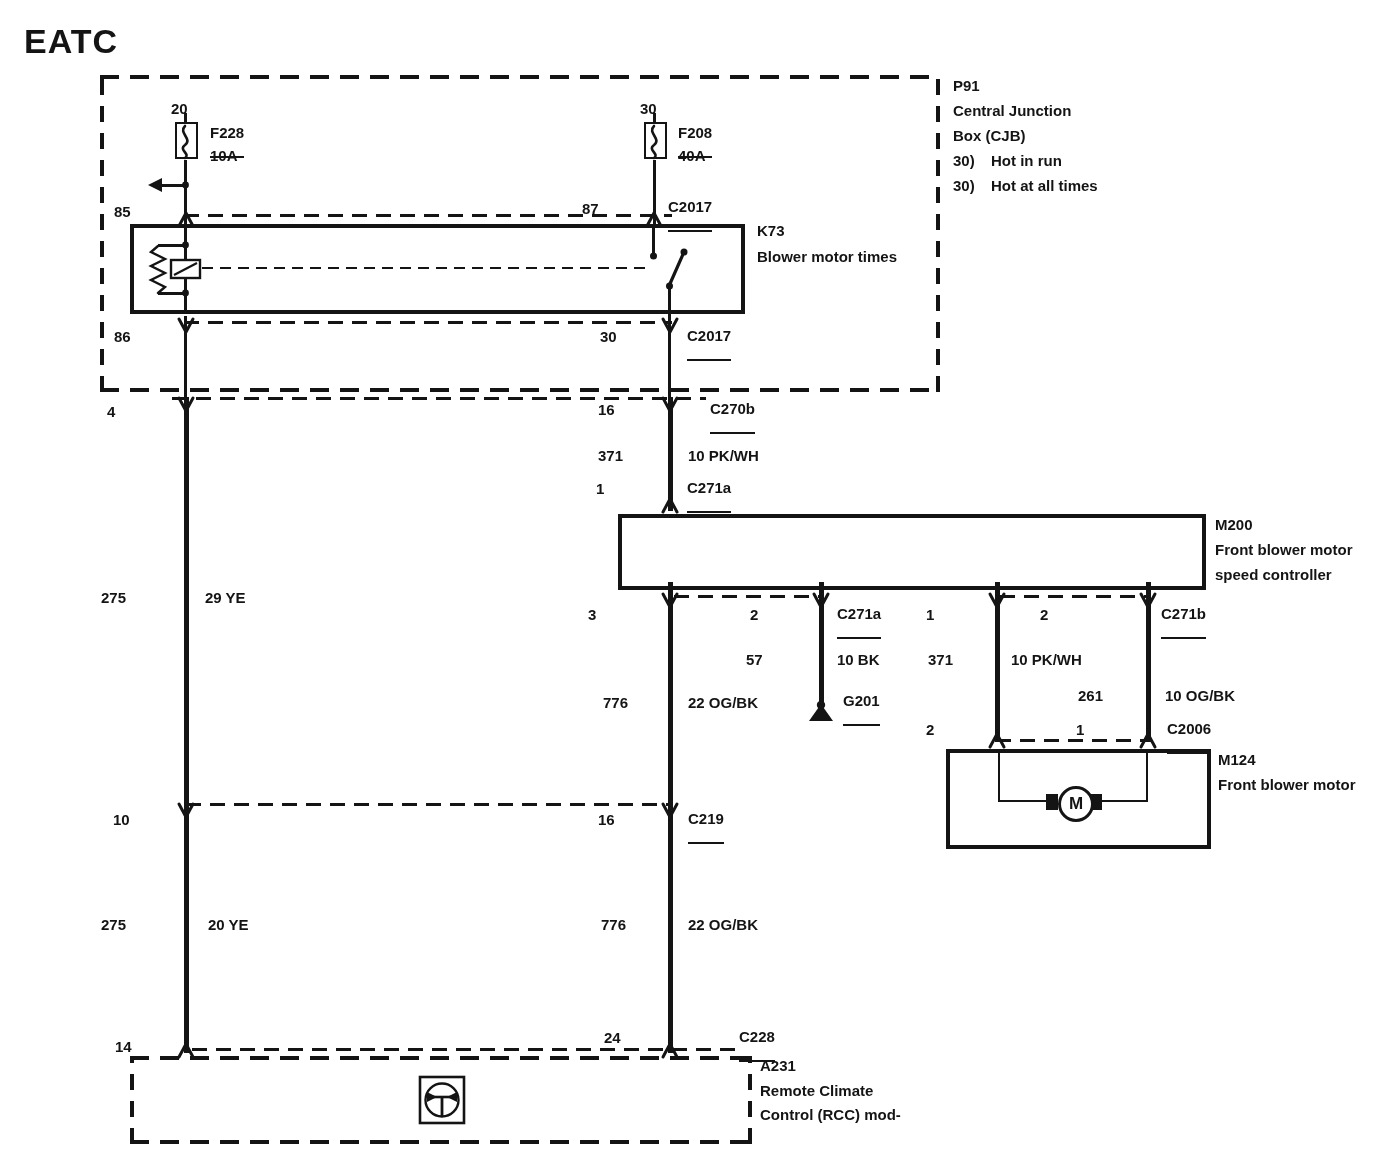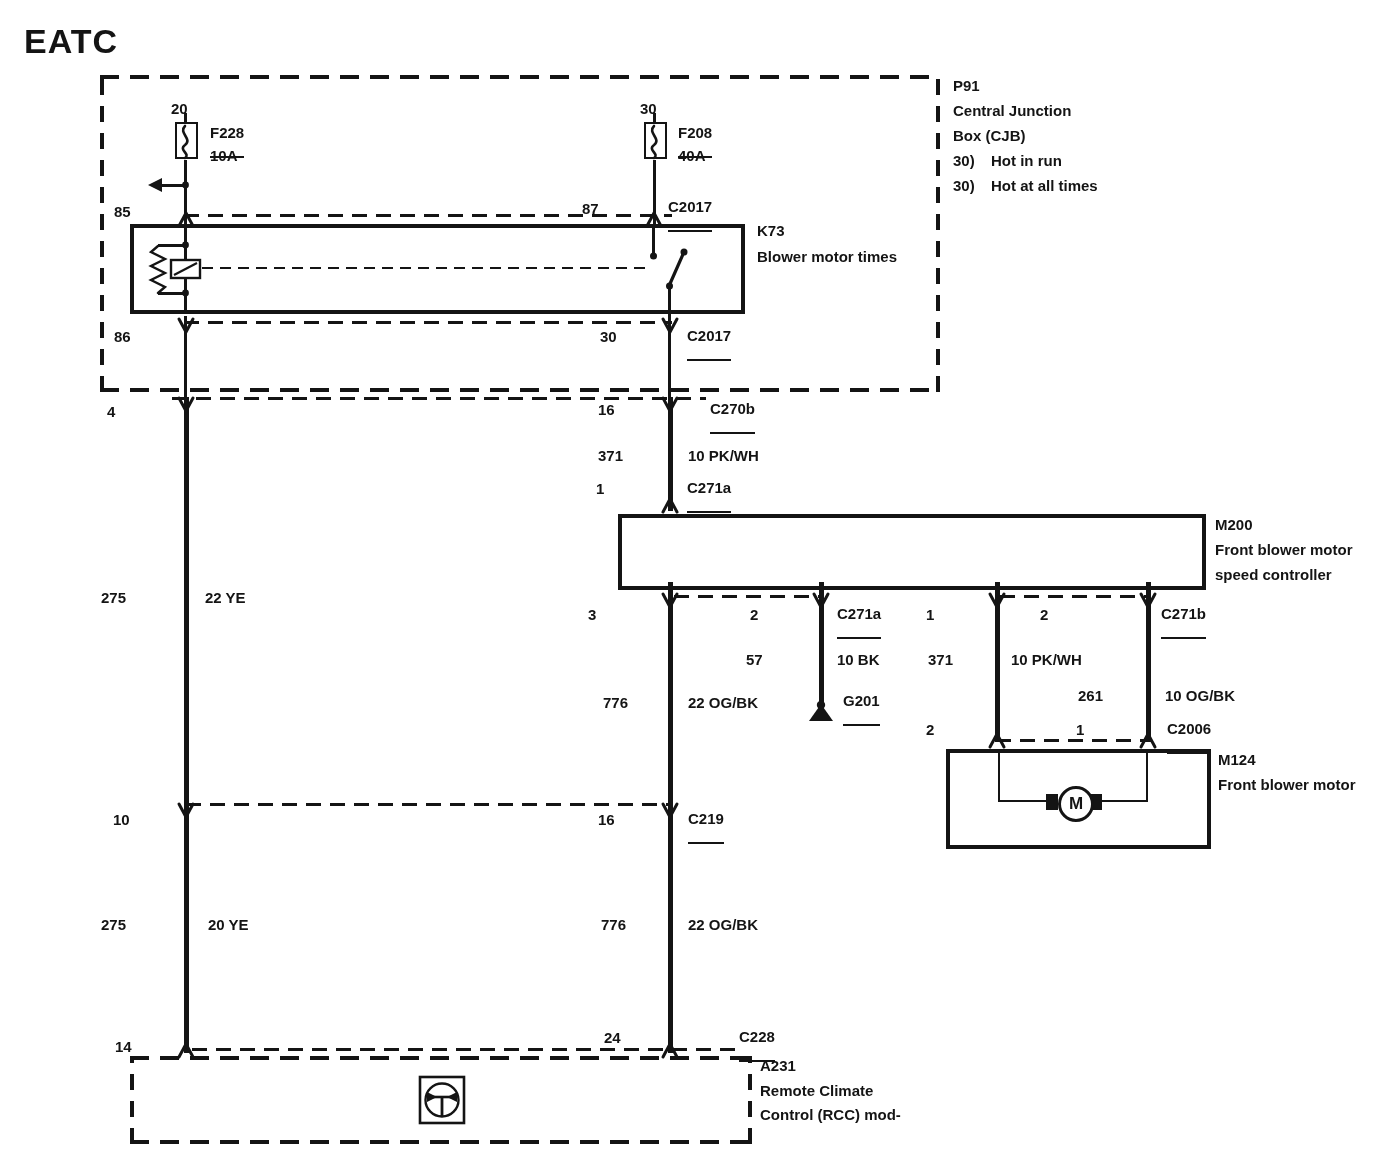--- a/index.html
+++ b/index.html
@@ -211,21 +211,21 @@
   <div class="lbl und" style="left:843px;top:692px;">G201</div>
 
   <div class="lbl rt" style="left:926px;top:721px;">2</div>
   <div class="lbl rt" style="left:1076px;top:721px;">1</div>
   <div class="lbl und" style="left:1167px;top:720px;">C2006</div>
 
   <div class="lbl" style="left:1218px;top:751px;">M124</div>
   <div class="lbl" style="left:1218px;top:776px;">Front blower motor</div>
 
   <div class="lbl rt" style="left:101px;top:589px;">275</div>
-  <div class="lbl" style="left:205px;top:589px;">22 YE</div>
+  <div class="lbl" style="left:205px;top:589px;">29 YE</div>
 
   <div class="lbl rt" style="left:113px;top:811px;">10</div>
   <div class="lbl rt" style="left:598px;top:811px;">16</div>
   <div class="lbl und" style="left:688px;top:810px;text-align:center;">C219</div>
 
   <div class="lbl rt" style="left:101px;top:916px;">275</div>
   <div class="lbl" style="left:208px;top:916px;">20 YE</div>
   <div class="lbl rt" style="left:601px;top:916px;">776</div>
   <div class="lbl" style="left:688px;top:916px;">22 OG/BK</div>
 

